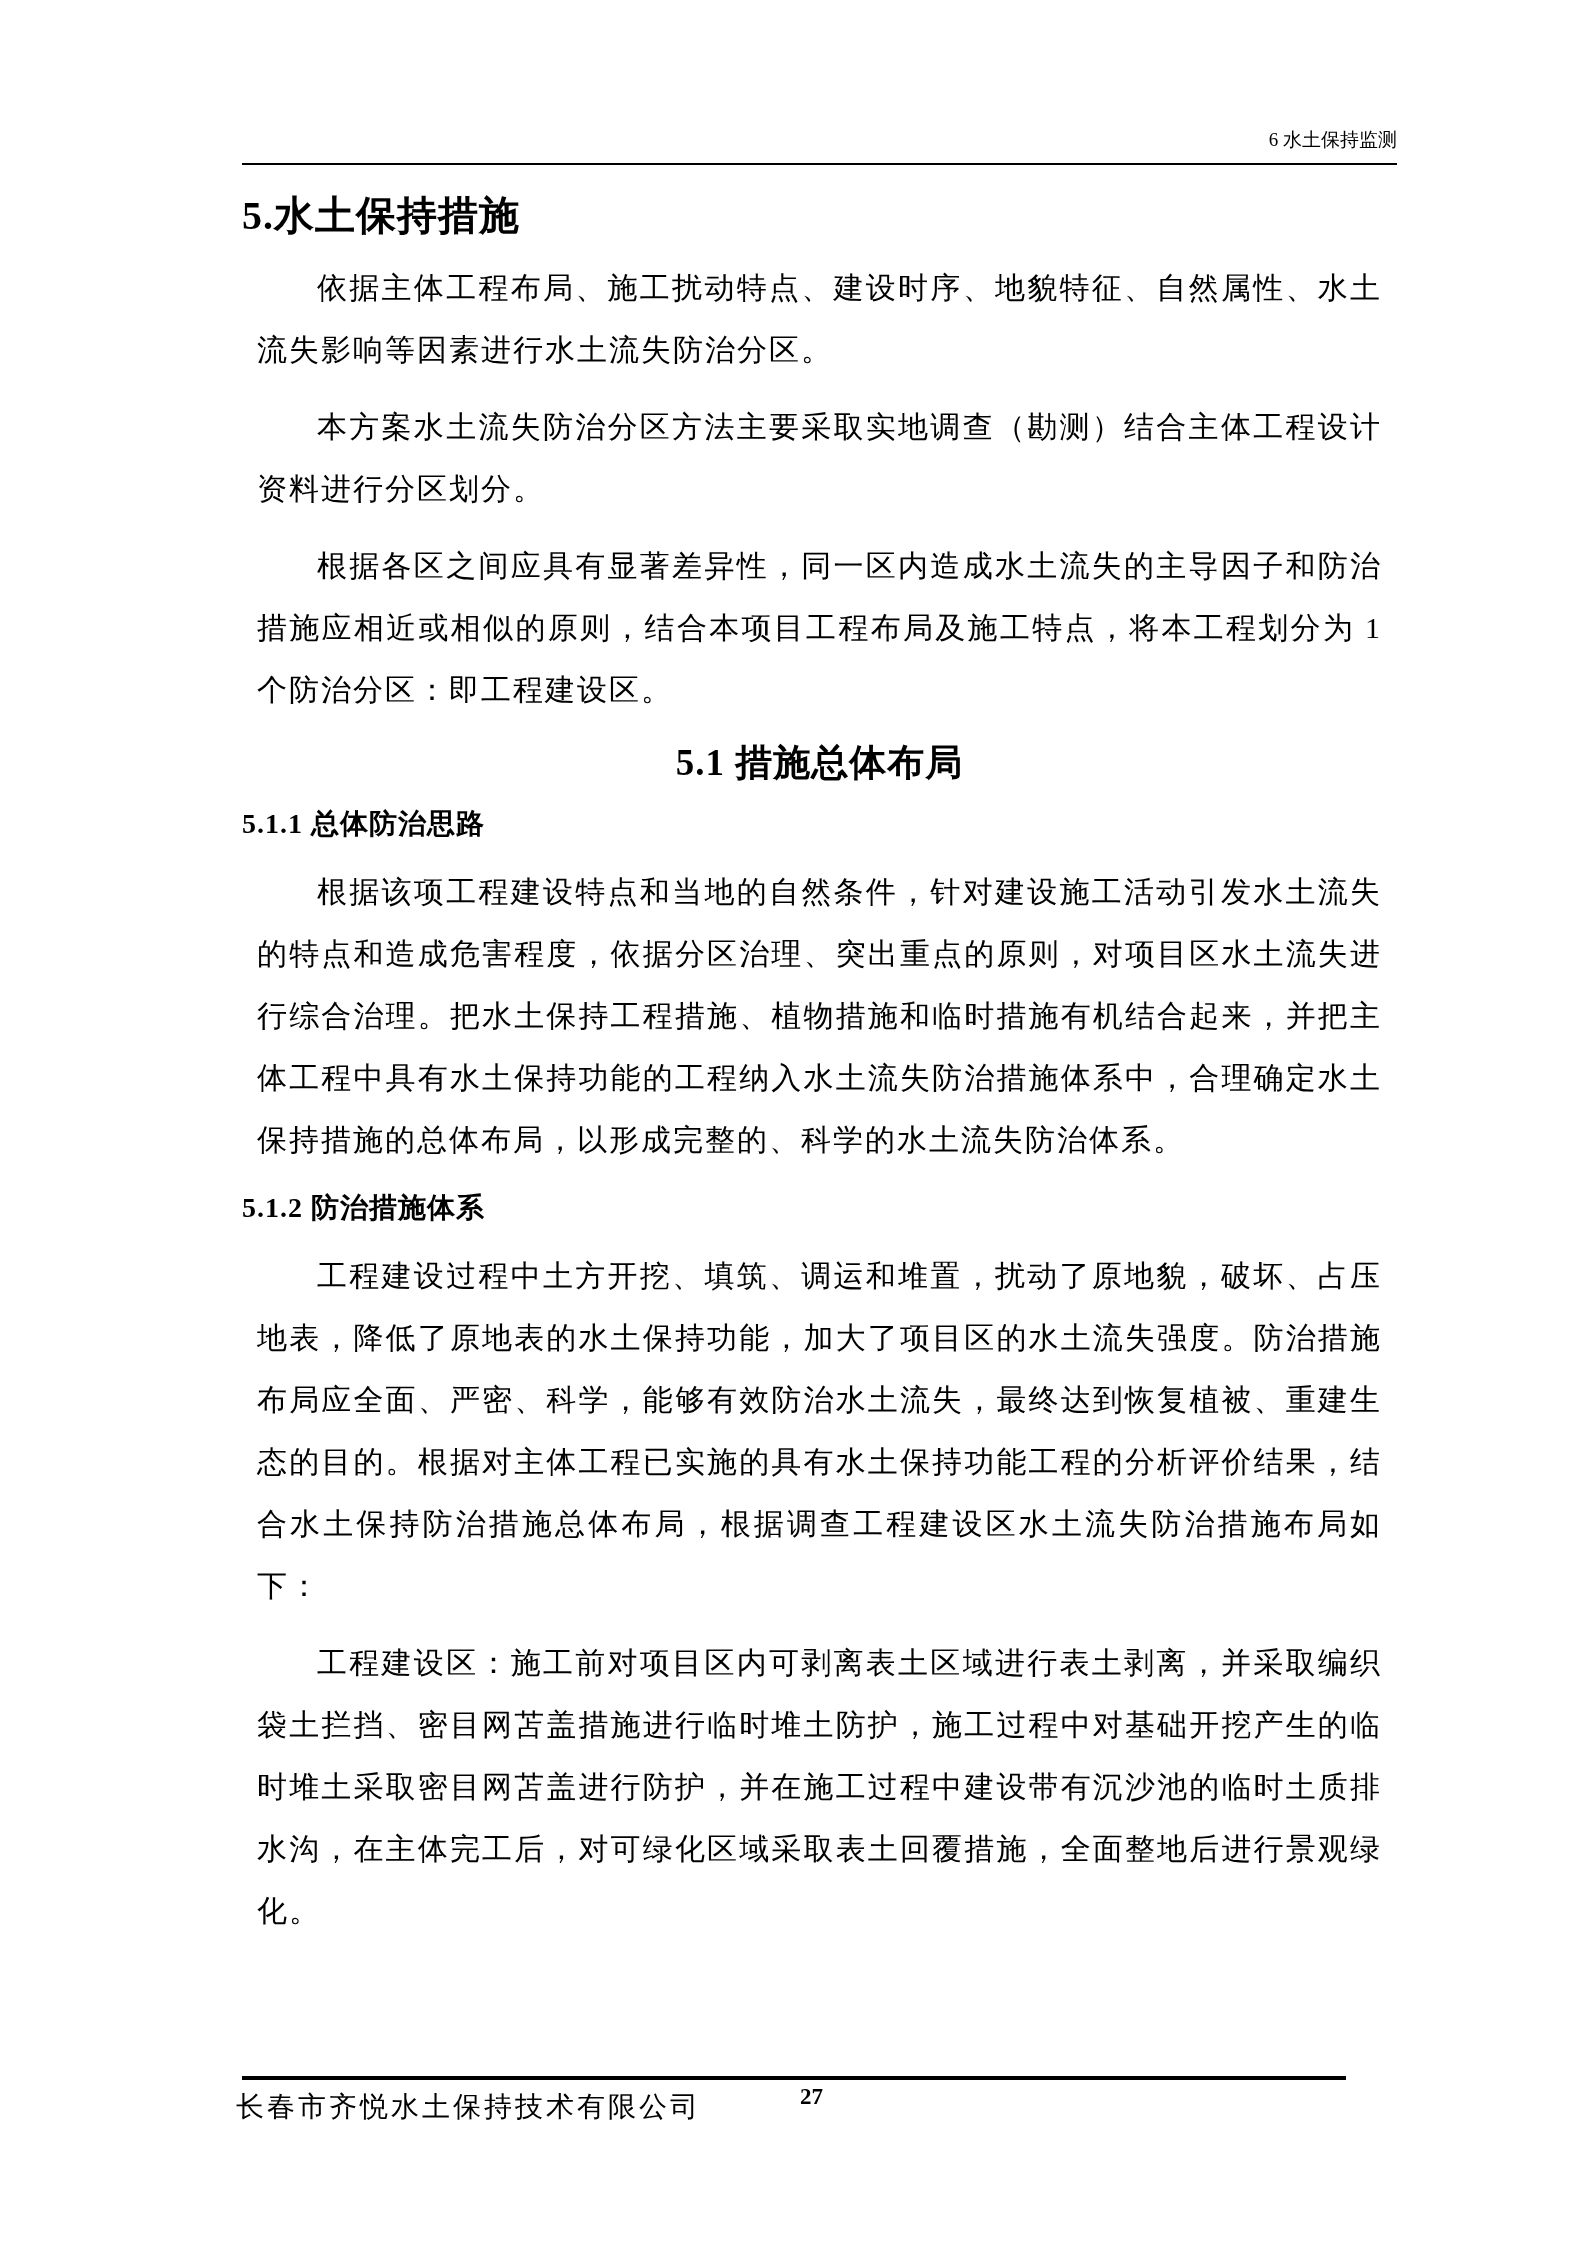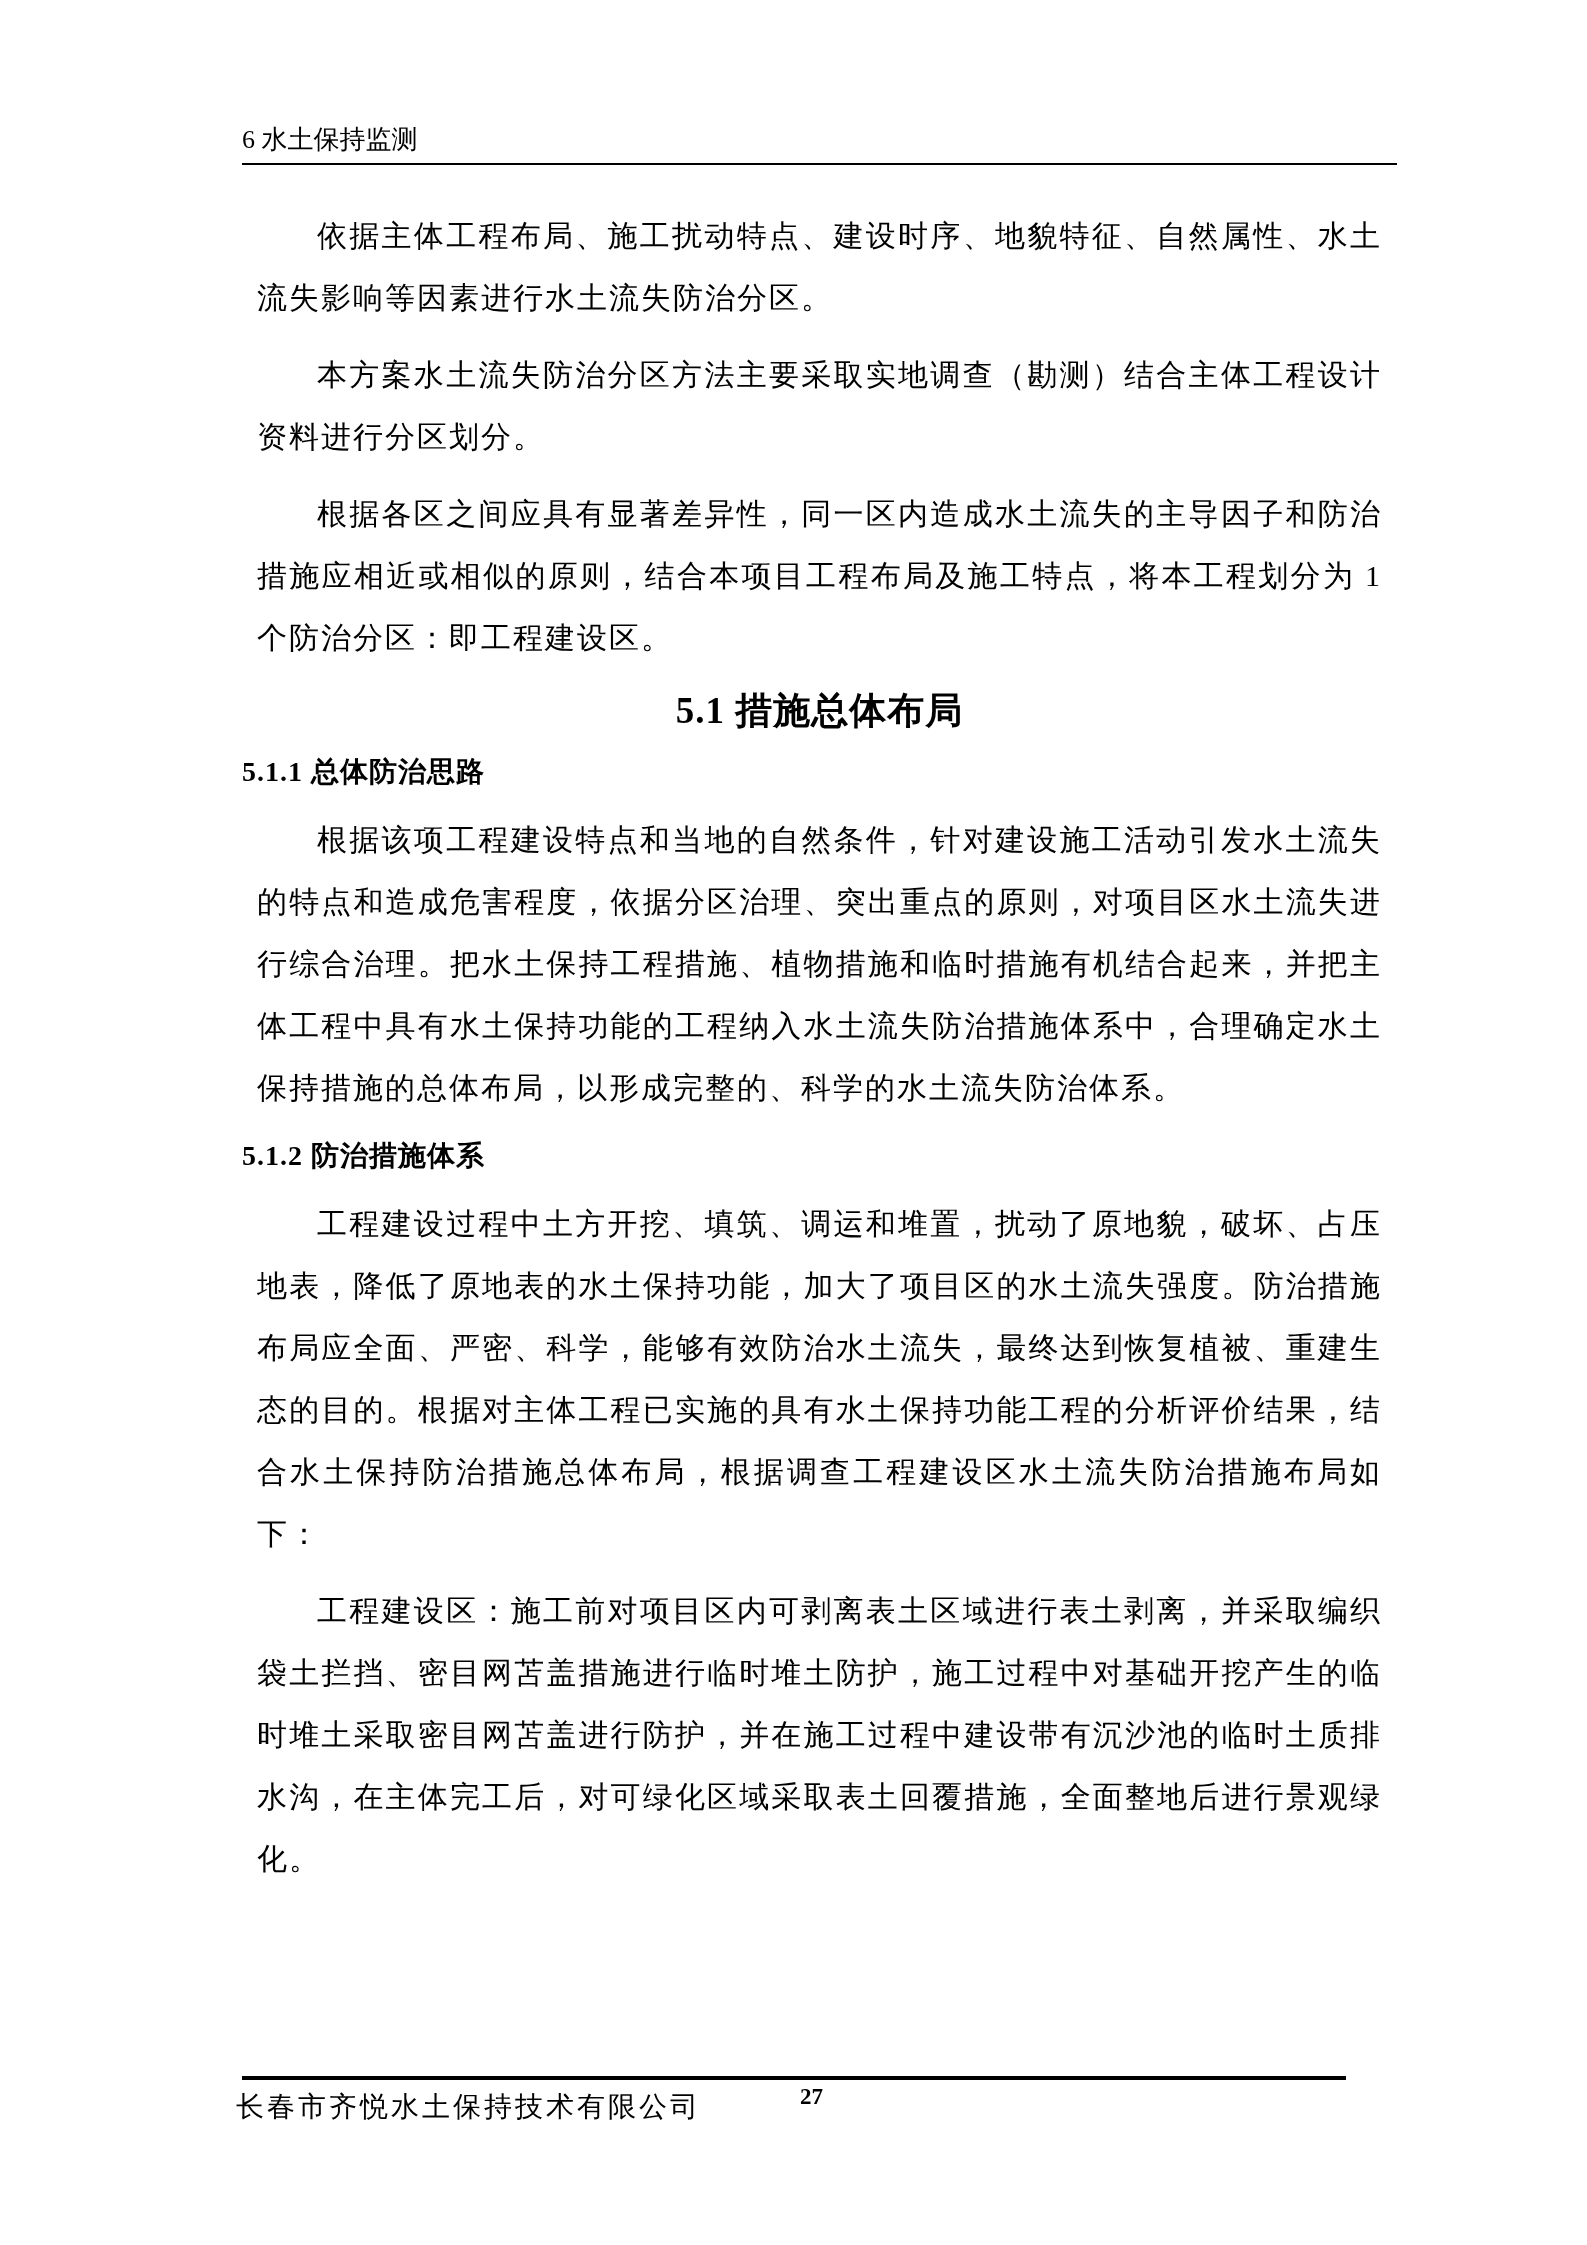--- a/index.html
+++ b/index.html
@@ -15,22 +15,22 @@
     overflow: hidden;
     font-family: "Liberation Serif", "DejaVu Serif", serif;
     color: #000000;
   }
   
   .page-header {
     position: absolute;
     left: 242px;
     width: 1155px;
     top: 126px;
-    text-align: left;
-    font-size: 26px;
+    text-align: right;
+    font-size: 19px;
     line-height: 28px;
     color: #000000;
   }
   .header-rule {
     position: absolute;
     left: 242px;
     width: 1155px;
     top: 163px;
     height: 2px;
     background: #000000;
@@ -109,20 +109,21 @@
 
 <div class="page">
 
   <div class="page-header">
     <span>6 水土保持监测</span>
   </div>
 
   <div class="header-rule"></div>
 
   <div class="doc-body">
+    <h1>5.水土保持措施</h1>
 
     <p>依据主体工程布局、施工扰动特点、建设时序、地貌特征、自然属性、水土流失影响等因素进行水土流失防治分区。</p>
 
     <p>本方案水土流失防治分区方法主要采取实地调查（勘测）结合主体工程设计资料进行分区划分。</p>
 
     <p>根据各区之间应具有显著差异性，同一区内造成水土流失的主导因子和防治措施应相近或相似的原则，结合本项目工程布局及施工特点，将本工程划分为 1 个防治分区：即工程建设区。</p>
 
     <h2>5.1 措施总体布局</h2>
 
     <h3>5.1.1 总体防治思路</h3>

